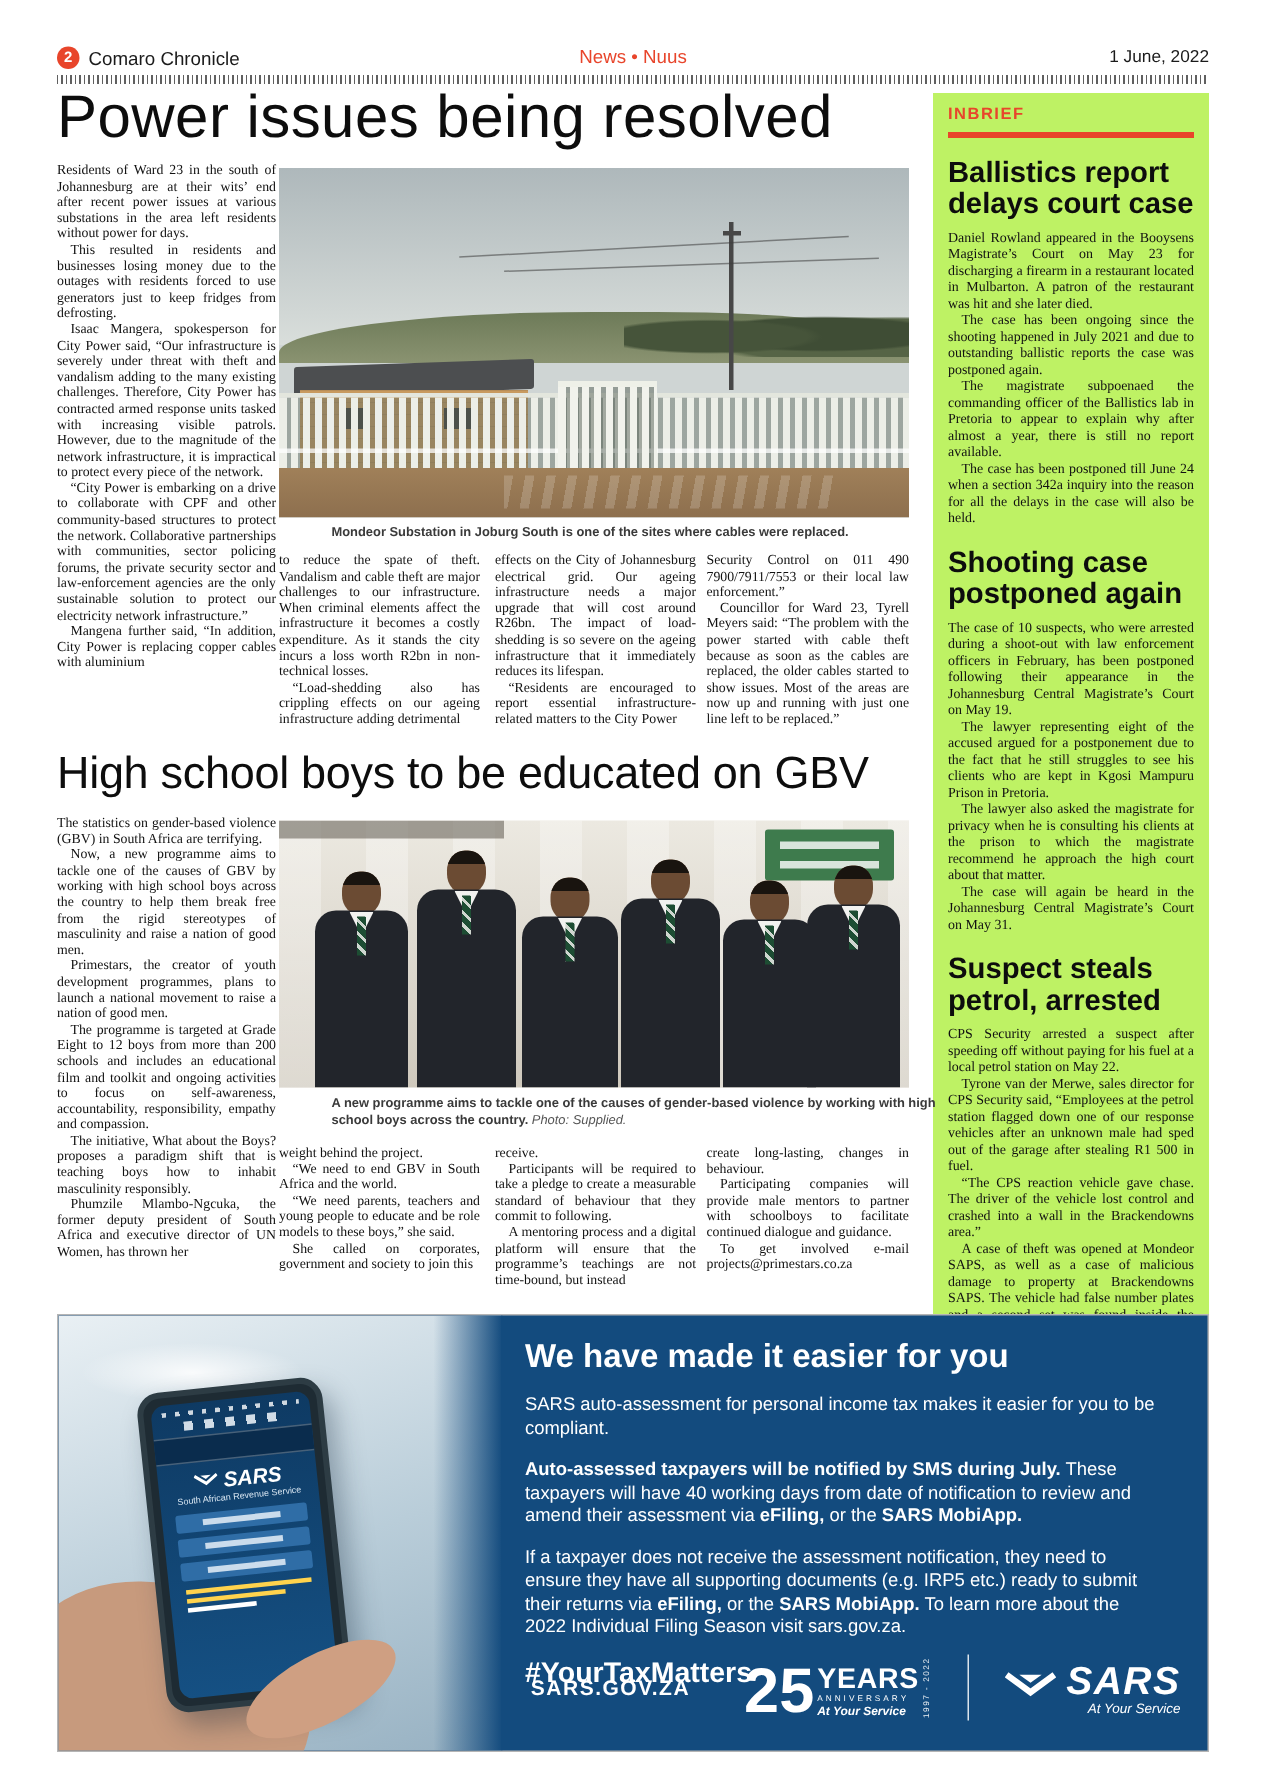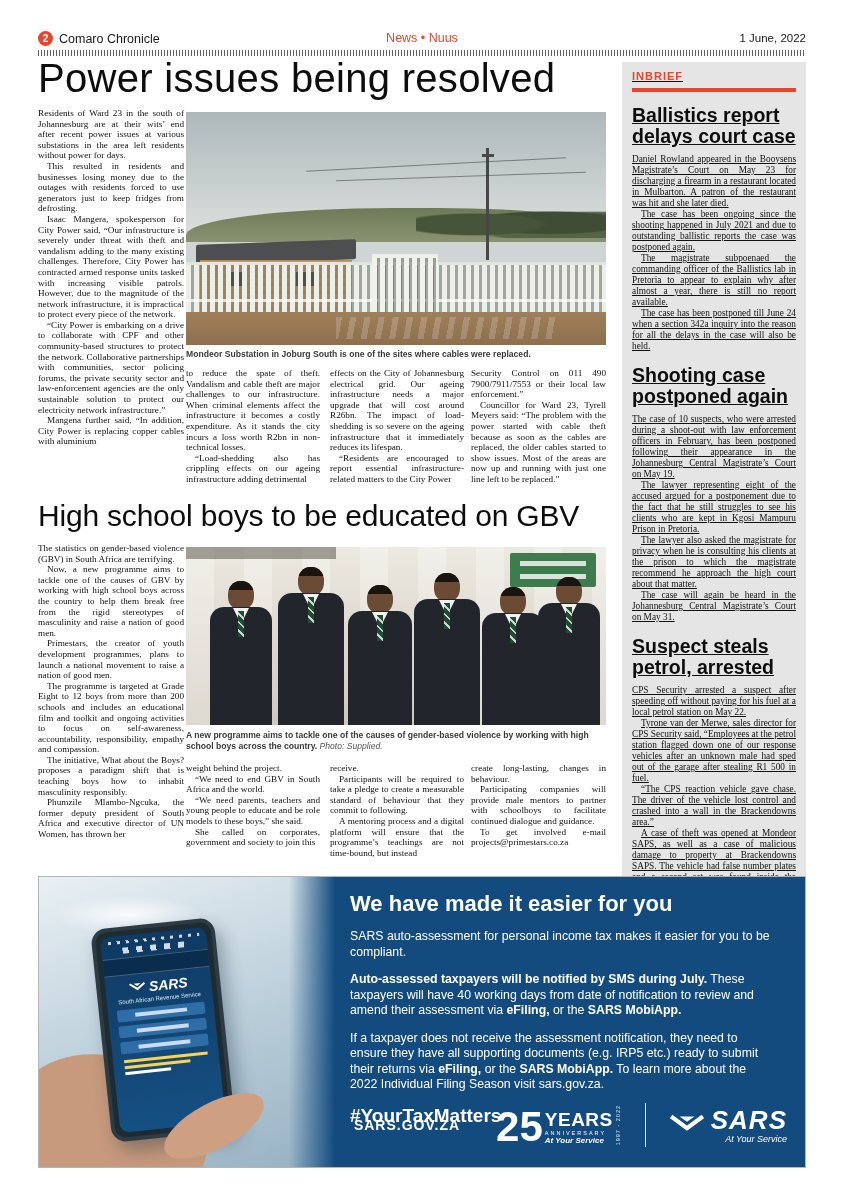--- a/index.html
+++ b/index.html
@@ -29,27 +29,27 @@
   .bodycol p + p{text-indent:9px;}
   .a1c1{left:38px;top:108px;width:146px;}
   .a1c2{left:186px;top:368px;width:134px;}
   .a1c3{left:330px;top:368px;width:134px;}
   .a1c4{left:471px;top:368px;width:135px;}
   .a2c1{left:38px;top:543px;width:146px;}
   .a2c2{left:186px;top:763px;width:134px;}
   .a2c3{left:330px;top:763px;width:134px;}
   .a2c4{left:471px;top:763px;width:135px;}
   .caption{position:absolute;font-family:"Liberation Sans",sans-serif;font-size:8.6px;
-           font-weight:bold;color:#3a3a3a;line-height:11px;}
+           font-weight:bold;color:#3a3a3a;line-height:11px;margin-left:35px;}
   .cap1{left:186px;top:349px;width:420px;}
   .cap2{left:186px;top:730px;width:420px;}
   .cap2 i{font-weight:normal;font-style:italic;color:#555;}
   
-  .inbrief{position:absolute;left:622px;top:62px;width:184px;height:838px;background:#e5e5e5;
-           box-sizing:border-box;padding:8px 10px;overflow:hidden;text-decoration:underline;}
+  .inbrief{position:absolute;left:622px;top:62px;width:184px;height:838px;background:#bef264;
+           box-sizing:border-box;padding:8px 10px;overflow:hidden;}
   .ib-label{font-family:"Liberation Sans",sans-serif;color:#e8452b;font-size:11px;
             letter-spacing:1px;font-weight:bold;}
   .ib-bar{width:100%;height:4px;background:#e8452b;margin:6px 0 4px;}
   .inbrief h2{font-family:"Liberation Sans",sans-serif;font-weight:bold;font-size:19.5px;
               line-height:21px;margin:13px 0 7px;color:#0d0d0d;}
   .inbrief p{margin:0;font-size:9.3px;line-height:11px;text-align:justify;}
   .inbrief p + p{text-indent:9px;}
   
   .photo1{position:absolute;left:186px;top:112px;width:420px;height:233px;overflow:hidden;background:#cfd5d4;}
   .p1-sky{position:absolute;left:0;top:0;right:0;height:118px;

